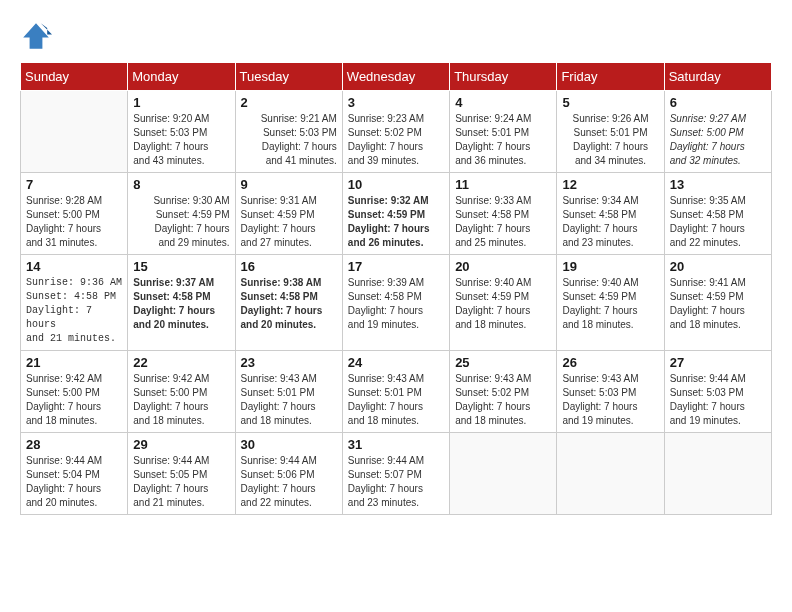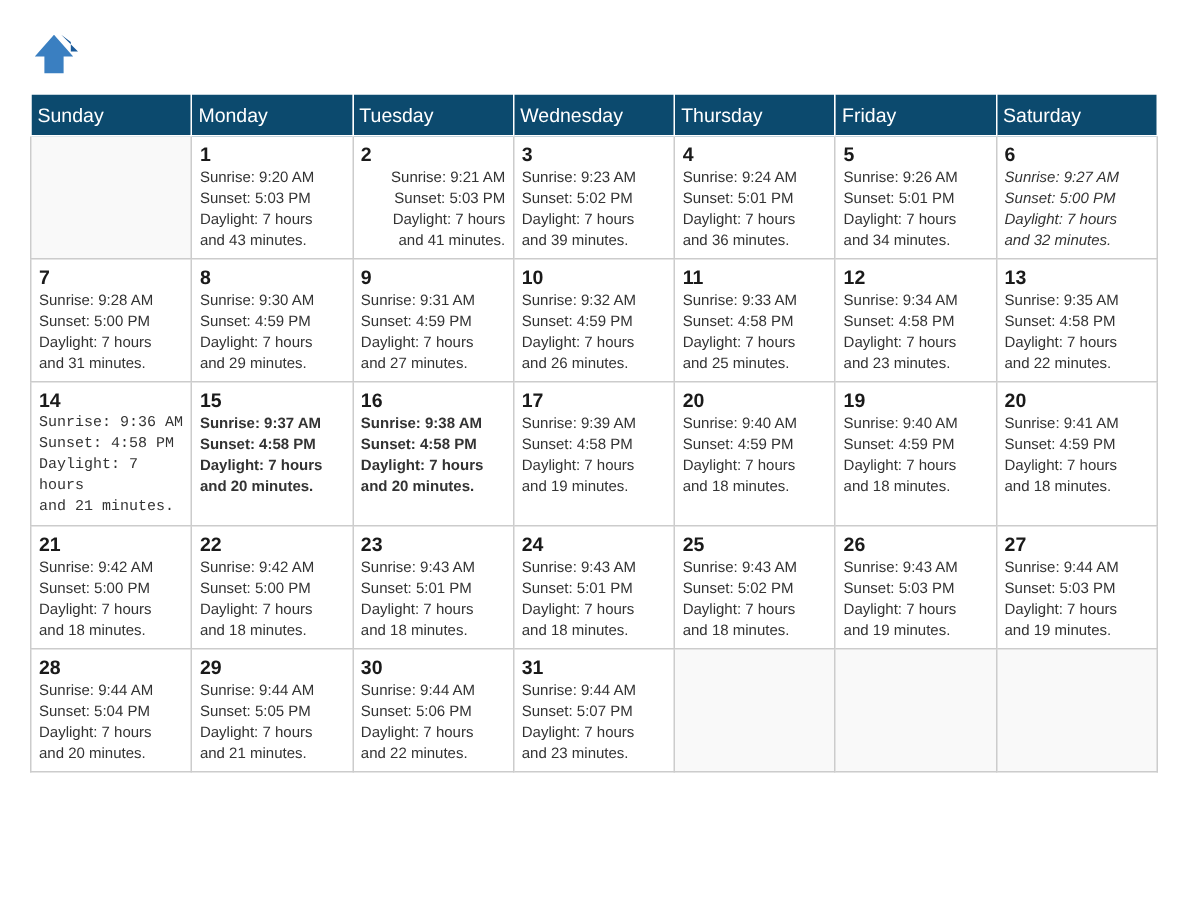--- a/index.html
+++ b/index.html
@@ -45,21 +45,21 @@
     .subtitle {
       font-size: 16px;
       color: #555;
     }
     .calendar {
       width: 100%;
       border-collapse: collapse;
       font-size: 11px;
     }
     .calendar th {
-      background-color: #0c4a6e;
+      background-color: #b91c1c;
       color: #fff;
       padding: 6px 4px;
       text-align: left;
       font-size: 13px;
       font-weight: normal;
       border: 1px solid #fff;
     }
     .calendar td {
       border: 1px solid #ccc;
       vertical-align: top;
@@ -140,21 +140,21 @@
         </td>
         <td>
           <div class="day-number">4</div>
           <div class="day-info" style="white-space: pre-line;">Sunrise: 9:24 AM
 Sunset: 5:01 PM
 Daylight: 7 hours
 and 36 minutes.</div>
         </td>
         <td>
           <div class="day-number">5</div>
-          <div class="day-info" style="white-space: pre-line;">Sunrise: 9:26 AM
+          <div class="day-info" style="white-space: pre-line; text-align: center;">Sunrise: 9:26 AM
 Sunset: 5:01 PM
 Daylight: 7 hours
 and 34 minutes.</div>
         </td>
         <td>
           <div class="day-number">6</div>
           <div class="day-info" style="white-space: pre-line; font-style: italic;">Sunrise: 9:27 AM
 Sunset: 5:00 PM
 Daylight: 7 hours
 and 32 minutes.</div>
@@ -163,35 +163,35 @@
       <tr>
         <td>
           <div class="day-number">7</div>
           <div class="day-info" style="white-space: pre-line;">Sunrise: 9:28 AM
 Sunset: 5:00 PM
 Daylight: 7 hours
 and 31 minutes.</div>
         </td>
         <td>
           <div class="day-number">8</div>
-          <div class="day-info" style="white-space: pre-line;">Sunrise: 9:30 AM
+          <div class="day-info" style="white-space: pre-line; text-align: right;">Sunrise: 9:30 AM
 Sunset: 4:59 PM
 Daylight: 7 hours
 and 29 minutes.</div>
         </td>
         <td>
           <div class="day-number">9</div>
           <div class="day-info" style="white-space: pre-line;">Sunrise: 9:31 AM
 Sunset: 4:59 PM
 Daylight: 7 hours
 and 27 minutes.</div>
         </td>
         <td>
           <div class="day-number">10</div>
-          <div class="day-info" style="white-space: pre-line;">Sunrise: 9:32 AM
+          <div class="day-info" style="white-space: pre-line; font-weight: bold;">Sunrise: 9:32 AM
 Sunset: 4:59 PM
 Daylight: 7 hours
 and 26 minutes.</div>
         </td>
         <td>
           <div class="day-number">11</div>
           <div class="day-info" style="white-space: pre-line;">Sunrise: 9:33 AM
 Sunset: 4:58 PM
 Daylight: 7 hours
 and 25 minutes.</div>

